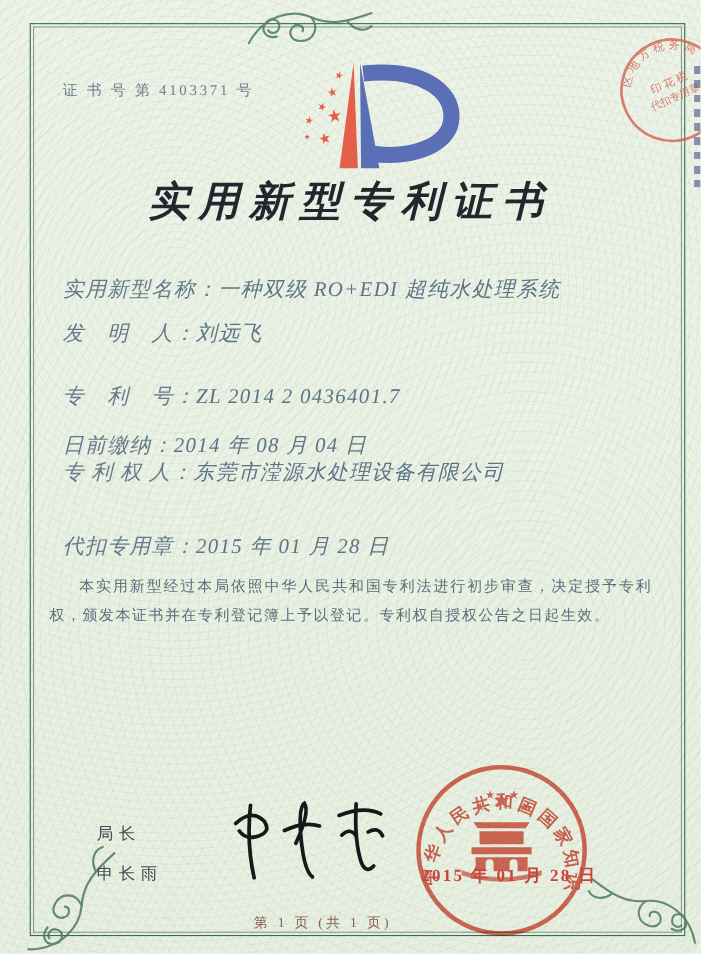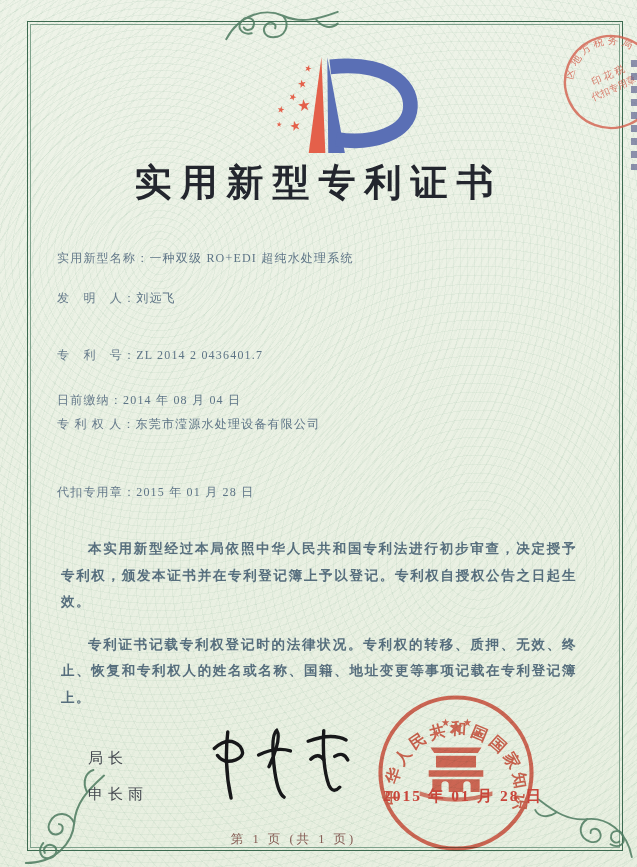--- a/index.html
+++ b/index.html
@@ -21,32 +21,32 @@
     position:absolute;left:2px;top:2px;right:2px;bottom:2px;
     border:1px solid #7fa28c;
   }
   .cert-no{
     position:absolute;left:57px;top:73px;font-size:13.5px;color:#6c7d8c;
     letter-spacing:2.5px;
   }
   .logo{position:absolute;left:252px;top:52px;width:176px;height:110px;}
   .title{
     position:absolute;left:0;top:158px;width:100%;text-align:center;
-    font-size:37px;font-weight:700;color:#23262e;letter-spacing:9px;margin:0;
+    font-size:37px;font-weight:700;color:#23262e;letter-spacing:9px;margin:0;font-style:italic;
   }
   .fields{position:absolute;left:57px;top:0;width:520px;}
-  .field{position:absolute;left:0;font-size:12px;color:#5d7486;letter-spacing:1.2px;white-space:nowrap;}
+  .field{position:absolute;left:0;font-size:19px;color:#5d7486;letter-spacing:1.2px;white-space:nowrap;font-style:italic;}
   .f0{top:250px}.f1{top:290px}.f2{top:347px}.f3{top:392px}.f4{top:416px}.f5{top:484px}
   .field .lab{color:#64798a;}
   .paras{
     position:absolute;left:45px;top:520px;width:548px;
     font-size:13.5px;line-height:26.5px;color:#566e7d;text-align:justify;
     letter-spacing:1.5px;
   }
-  .paras p{margin:16px;text-indent:2em;font-weight:bold;}
+  .paras p{margin:0;text-indent:2em;}
   .signer{position:absolute;left:88px;font-size:15px;color:#42474e;letter-spacing:5px;}
   .signer.t{top:749px}.signer.n{top:785px}
   .signature{position:absolute;left:205px;top:722px;width:165px;height:90px;transform:rotate(-2deg);}
   .seal{position:absolute;left:365px;top:682px;width:182px;height:182px;opacity:.88;mix-blend-mode:multiply;}
   .seal-date{
     position:absolute;left:383px;top:786px;font-size:15.5px;font-weight:700;
     color:#c8453a;letter-spacing:2px;white-space:nowrap;
   }
   .edge-stamp{position:absolute;left:553px;top:24px;width:116px;height:116px;transform:rotate(-24deg);opacity:.8;}
   .edge-marks{position:absolute;right:0px;top:60px;width:6px;height:110px;
@@ -87,20 +87,21 @@
   </svg>
   <svg class="flourish fl-br" viewBox="0 0 120 45">
     <g stroke="#4c7a5f" fill="none" stroke-width="2" opacity=".85" stroke-linecap="round">
       <path d="M4 36 C 18 10, 44 4, 62 12 C 80 20, 96 16, 118 8"></path>
       <path d="M30 30 c -10 2 -16 -6 -10 -13 c 5 -6 14 -2 12 5 c -1 5 -8 6 -10 2"></path>
       <path d="M62 12 c 8 10 2 22 -10 22 c -9 0 -12 -8 -7 -13 c 4 -4 11 -1 9 4"></path>
       <path d="M96 16 c 6 8 16 10 22 4"></path>
     </g>
   </svg>
 
+  <div class="cert-no">证 书 号 第 4103371 号</div>
 
   <svg class="logo" viewBox="0 0 180 110">
     <defs>
       <path id="st" d="M5 0 L6.18 3.63 L9.76 3.63 L6.9 5.87 L8 9.5 L5 7.3 L2 9.5 L3.1 5.87 L0.24 3.63 L3.82 3.63 Z"></path>
     </defs>
     <polygon points="58,102 71,4 75,102" fill="#e4604a"></polygon>
     <polygon points="77,4 78,102 95,102" fill="#5a6fb5"></polygon>
     <path d="M 80,14 C 135,8 163,30 162,55 C 161,82 122,94 86,88" fill="none" stroke="#5a6fb5" stroke-width="15"></path>
     <g fill="#e4604a">
       <use href="#st" x="0" y="0" transform="translate(54,12) scale(0.7) rotate(15 5 5)"></use>
@@ -119,21 +120,20 @@
     <div class="field f0"><span class="lab">实用新型名称：</span><span>一种双级 RO+EDI 超纯水处理系统</span></div>
     <div class="field f1"><span class="lab">发　明　人：</span><span>刘远飞</span></div>
     <div class="field f2"><span class="lab">专　利　号：</span><span>ZL 2014 2 0436401.7</span></div>
     <div class="field f3"><span class="lab">日前缴纳：</span><span>2014 年 08 月 04 日</span></div>
     <div class="field f4"><span class="lab">专 利 权 人：</span><span>东莞市滢源水处理设备有限公司</span></div>
     <div class="field f5"><span class="lab">代扣专用章：</span><span>2015 年 01 月 28 日</span></div>
   </div>
 
   <div class="paras">
     <p>本实用新型经过本局依照中华人民共和国专利法进行初步审查，决定授予专利权，颁发本证书并在专利登记簿上予以登记。专利权自授权公告之日起生效。</p>
-    <p>专利证书记载专利权登记时的法律状况。专利权的转移、质押、无效、终止、恢复和专利权人的姓名或名称、国籍、地址变更等事项记载在专利登记簿上。</p>
   </div>
 
   <div class="signer t">局长</div>
   <div class="signer n">申长雨</div>
 
   <svg class="signature" viewBox="0 0 165 90">
     <g stroke="#17181a" fill="none" stroke-width="3.4" stroke-linecap="round">
       <path d="M24 8 q-5 34 1 66"></path>
       <path d="M10 24 q15 -13 26 -1 q6 9 -5 13 q-12 4 -18 -5"></path>
       <path d="M64 44 q14 -28 9 -36 q-6 4 -4 34 q2 28 9 33"></path>

